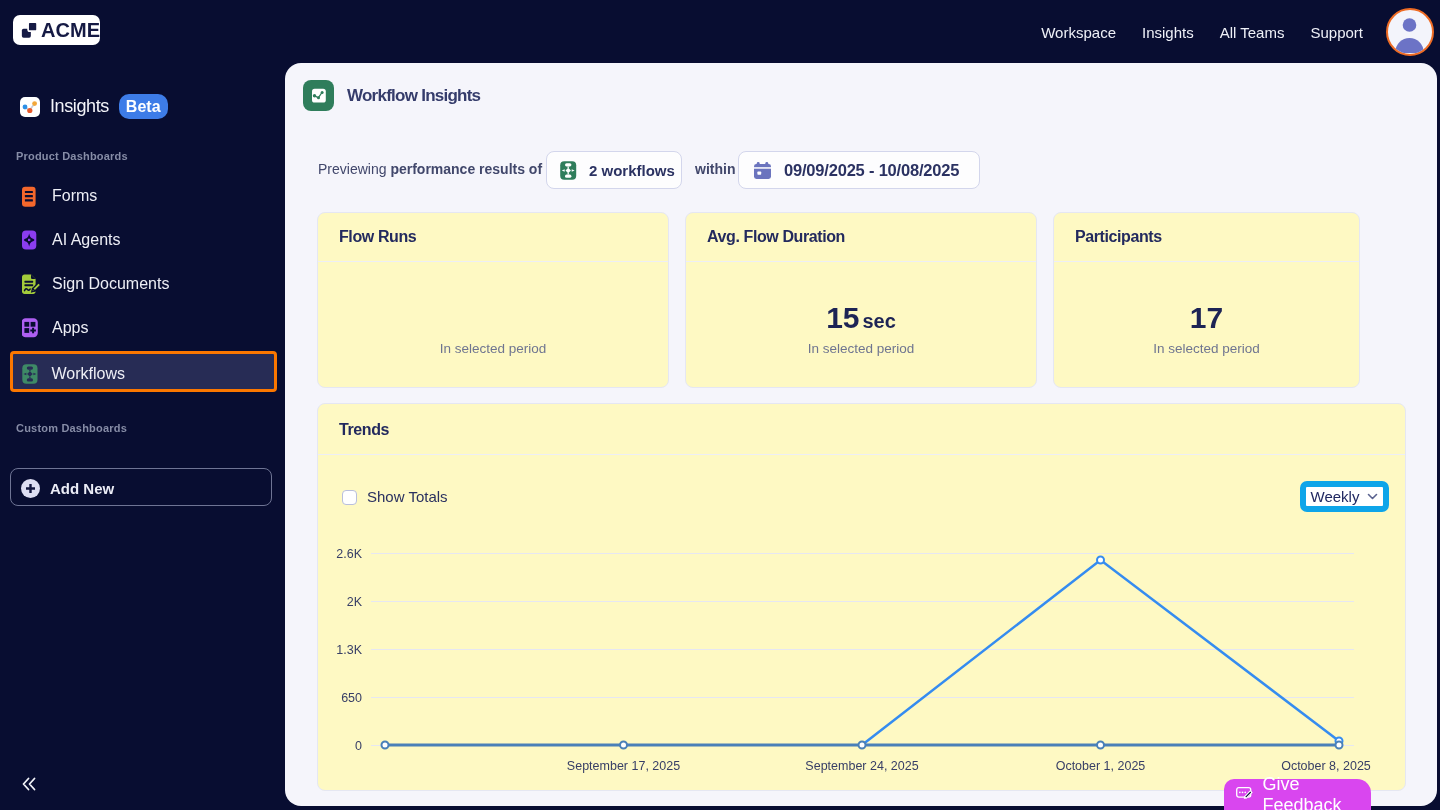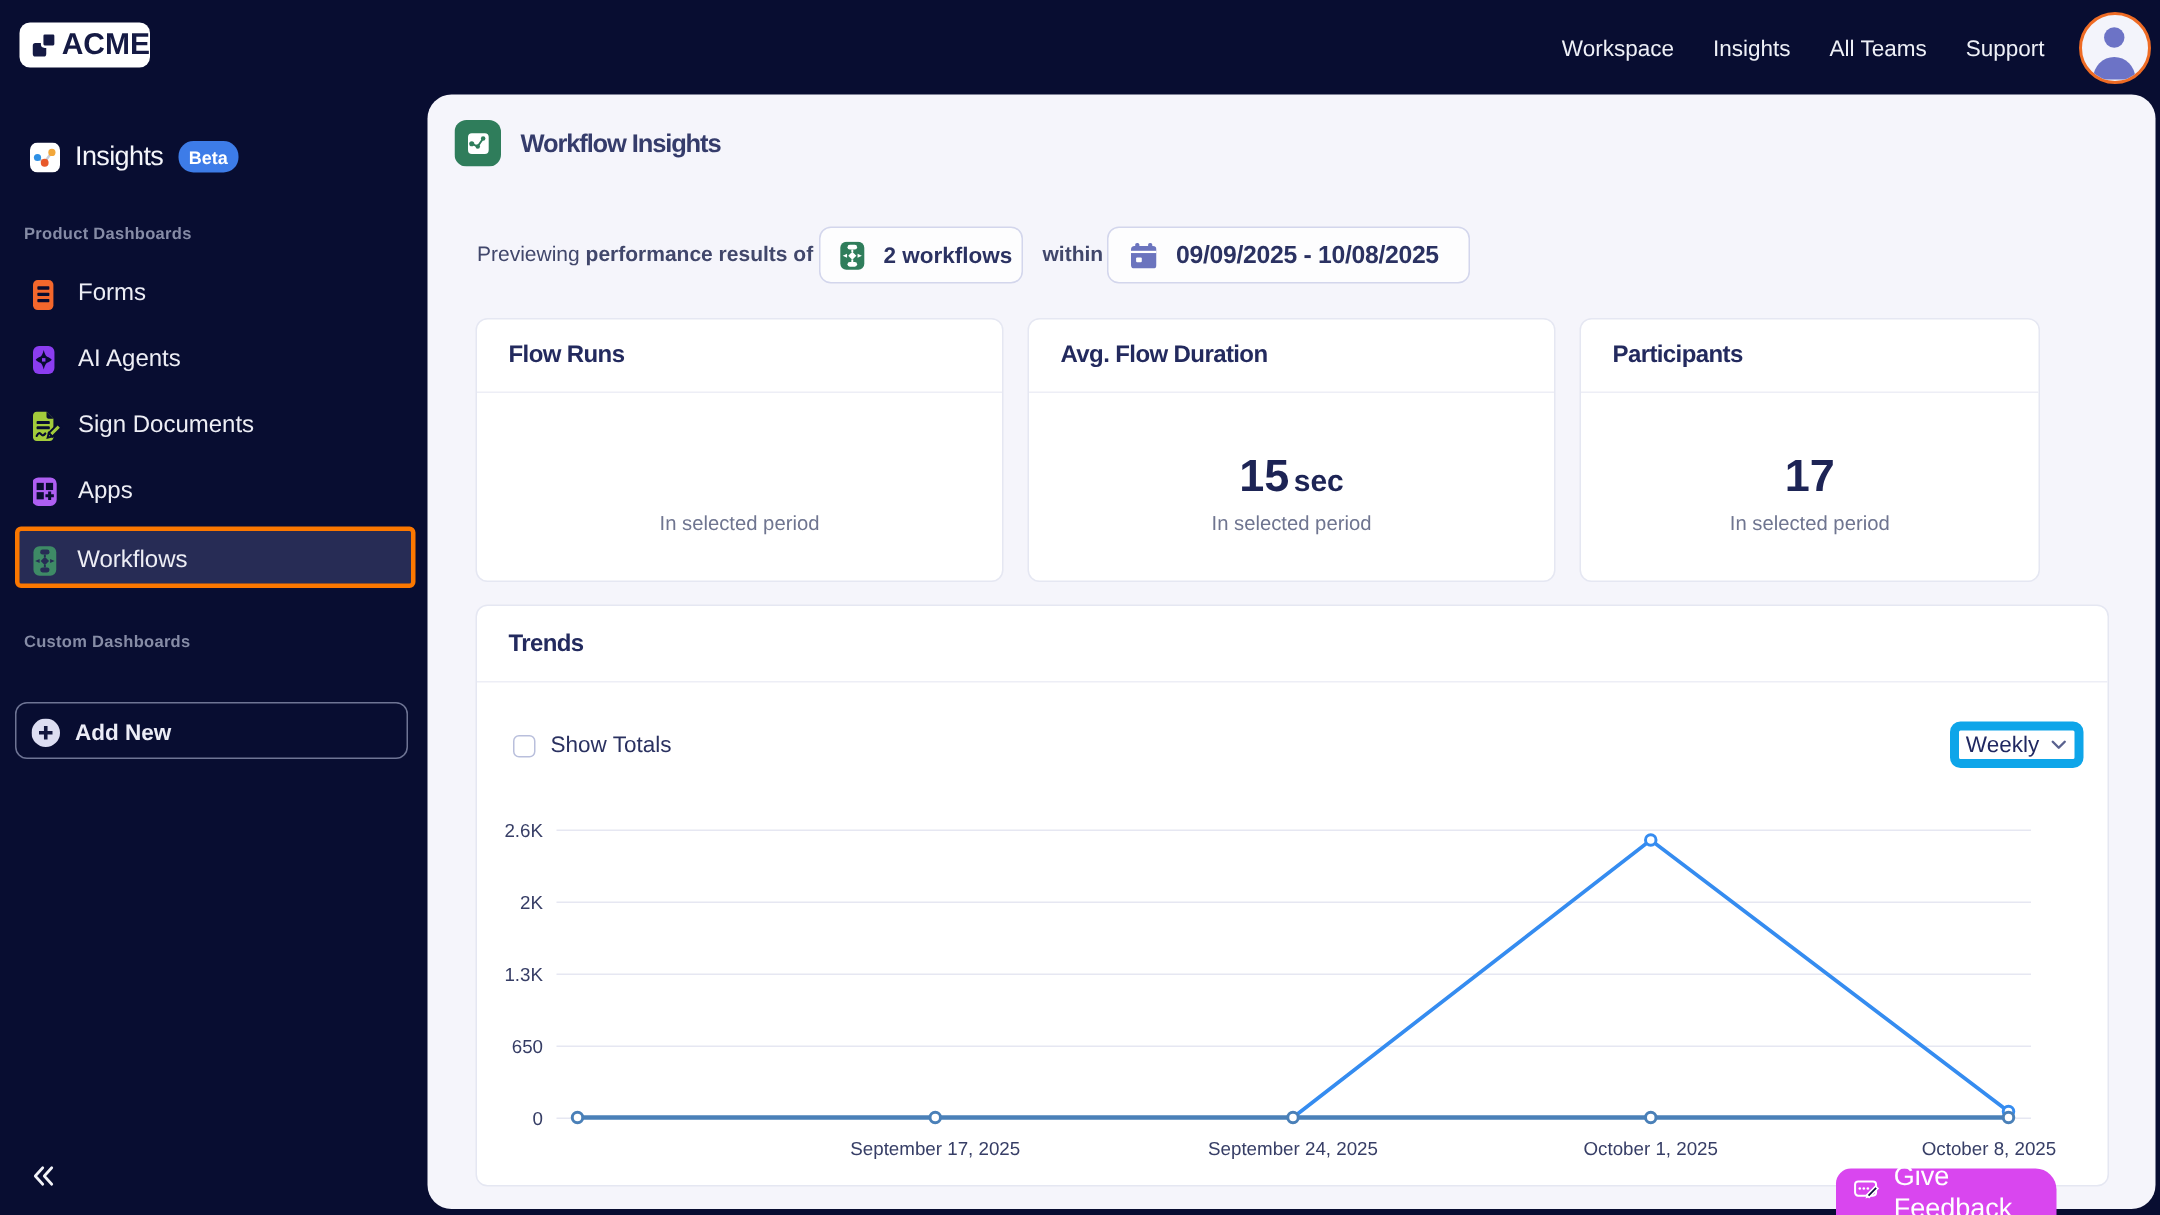--- a/index.html
+++ b/index.html
@@ -10,35 +10,35 @@
   
   .logo-box { left:13px; top:15px; width:87px; height:30px; background:#fff; border-radius:7px; display:flex; align-items:center; padding-left:8px; }
   .logo-text { font-size:20px; font-weight:700; color:#151A44; letter-spacing:0px; margin-left:3px; }
   .navlinks { top:0; right:77px; height:64px; display:flex; align-items:center; gap:26px; }
   .navlinks a { color:#EEF0F7; font-size:15px; text-decoration:none; font-weight:400; }
   .avatar { right:6px; top:8px; width:48px; height:48px; border-radius:50%; background:#F3F4FB; border:2.5px solid #EE6B24; overflow:hidden; }
 
   
   .side-title-row { left:20px; top:94px; display:flex; align-items:center; }
   .insights-name { color:#F4F5FA; font-size:18px; font-weight:500; letter-spacing:-0.4px; margin-left:10px; }
-  .beta { background:#3D7CE8; color:#fff; font-size:12px; font-weight:700; border-radius:10px; padding:3.5px 7px; margin-left:10px; }
+  .beta { background:#3D7CE8; color:#fff; font-size:16px; font-weight:700; border-radius:10px; padding:3.5px 7px; margin-left:10px; }
   .sec-label { color:#868CA6; font-size:11px; font-weight:700; letter-spacing:0.2px; }
   .menu { left:0; top:174px; width:285px; }
   .mitem { display:flex; align-items:center; height:44px; padding-left:22px; color:#EDEEF5; font-size:16px; font-weight:500; }
   .mitem .mlabel { margin-left:10px; }
   .sel-wrap { left:10px; top:351px; width:267px; height:41px; border:3.5px solid #FB7700; border-radius:4px; background:#272C55; display:flex; align-items:center; padding-top:4px; padding-left:9px; color:#EDEEF5; font-size:16px; font-weight:500; }
   .addnew { left:10px; top:468px; width:262px; height:38px; border:1px solid #6E7494; border-radius:8px; display:flex; align-items:center; padding-top:2px; padding-left:10px; color:#EBECF6; font-size:15px; font-weight:600; }
 
   
   .panel { left:285px; top:63px; width:1152px; height:743px; background:#F5F5FB; border-radius:16px; }
   .wi-title { left:347px; top:86px; font-size:17px; font-weight:600; letter-spacing:-0.75px; color:#353C6B; }
   .preview-line { left:318px; top:161px; font-size:14px; color:#41476B; }
   .chip { background:#FDFDFE; border:1px solid #D3D6EC; border-radius:8px; height:38px; display:flex; align-items:center; color:#2B3262; font-weight:700; font-size:15px; }
 
-  .card { background:#ffffff; border:1px solid #E5E7F2; border-radius:8px; }
+  .card { background:#fef9c3; border:1px solid #E5E7F2; border-radius:8px; }
   .statcard { top:212px; width:352px; height:176px; }
   .card-title { position:absolute; left:21px; top:16px; font-size:16px; font-weight:600; letter-spacing:-0.4px; line-height:16px; color:#232A5E; }
   .divider { position:absolute; left:0; right:0; top:48px; border-top:1px solid #EDEEF6; }
   .statnum { position:absolute; left:0; right:0; top:90px; font-size:30px; line-height:30px; font-weight:700; color:#1D2455; text-align:center; }
   .statsub { position:absolute; left:0; right:0; top:128px; font-size:13.5px; color:#6F7590; text-align:center; }
 
   .checkbox { width:15px; height:15px; border:1.5px solid #B9BFDC; border-radius:4px; background:#fff; }
   .weekly { left:1300px; top:481px; width:89px; height:31px; background:#fff; border:6px solid #0ea5e9; border-radius:7px; display:flex; align-items:center; justify-content:center; gap:8px; font-size:15px; color:#202861; }
 
   .feedback { left:1224px; top:779px; width:147px; height:31px; background:#d946ef; border-radius:10px 14px 0 0; display:flex; align-items:center; padding-left:11.5px; color:#fff; font-size:18px; font-weight:500; }

